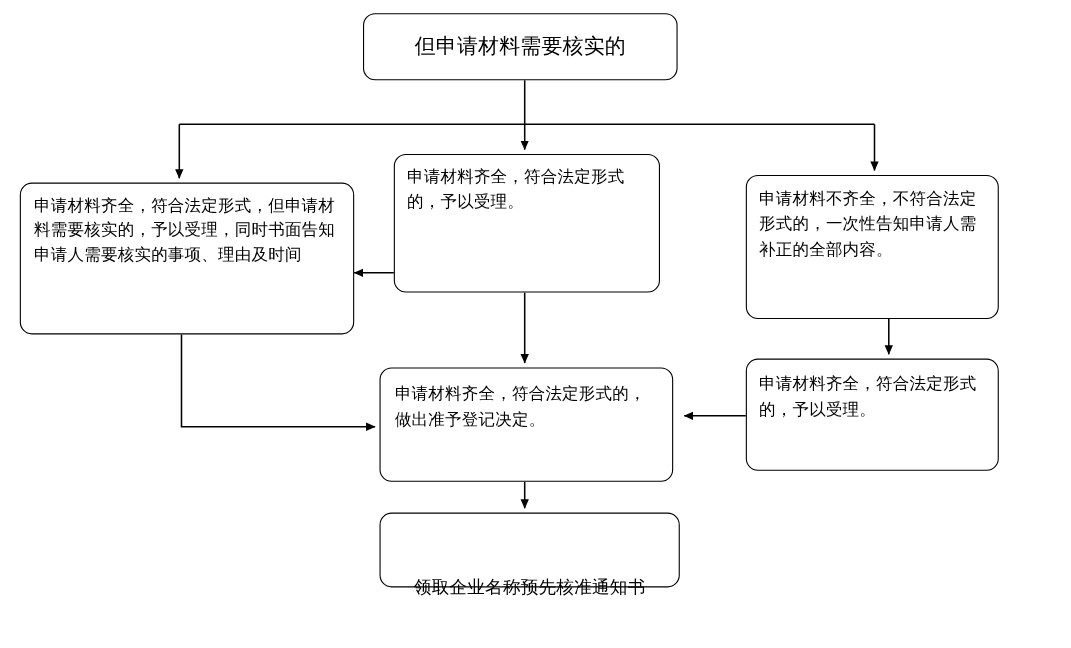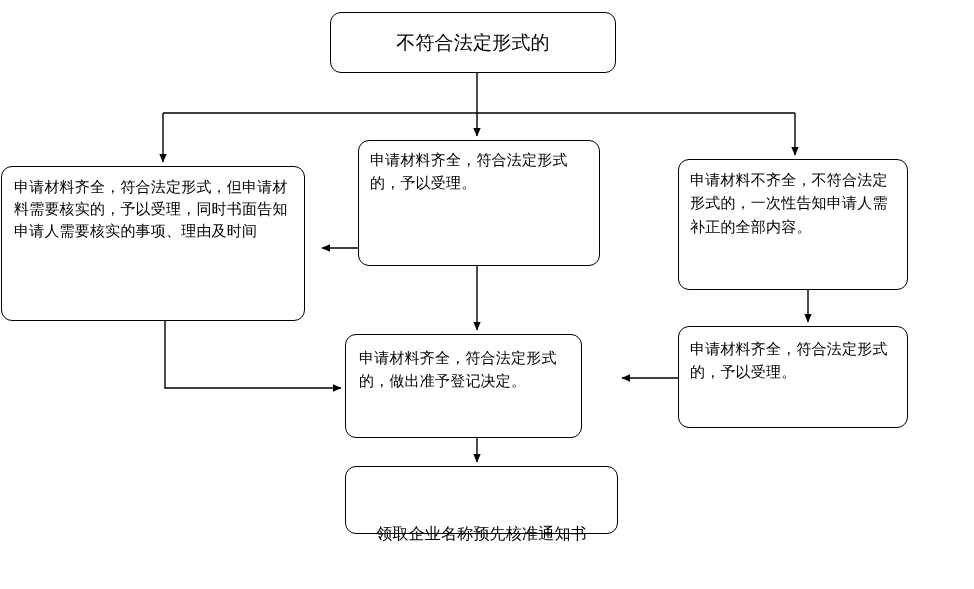--- a/index.html
+++ b/index.html
@@ -43,21 +43,21 @@
   }
   
   #n-submit { left: 330px; top: 12px; width: 286px; height: 61px; }
   #n-submit .txt {
     top: 16px;
     text-align: center;
     font-size: 19px;
     line-height: 1.4;
   }
   
-  #n-verify { left: 1px; top: 166px; width: 304px; height: 155px; }
+  #n-verify { left: 18px; top: 166px; width: 304px; height: 138px; }
   #n-verify .txt {
     top: 9px;
     text-align: left;
     font-size: 15px;
     line-height: 1.48;
     padding: 0 12px;
   }
   
   #n-accept-top { left: 358px; top: 140px; width: 242px; height: 126px; }
   #n-accept-top .txt {
@@ -70,21 +70,21 @@
   
   #n-incomplete { left: 678px; top: 159px; width: 230px; height: 131px; }
   #n-incomplete .txt {
     top: 9px;
     text-align: left;
     font-size: 15px;
     line-height: 1.55;
     padding: 0 11px;
   }
   
-  #n-decision { left: 345px; top: 334px; width: 237px; height: 104px; }
+  #n-decision { left: 345px; top: 334px; width: 267px; height: 104px; }
   #n-decision .txt {
     top: 12px;
     text-align: left;
     font-size: 15px;
     line-height: 1.5;
     padding: 0 13px;
   }
   
   #n-accept-right { left: 678px; top: 326px; width: 230px; height: 102px; }
   #n-accept-right .txt {
@@ -135,21 +135,21 @@
 
       <path d="M 808,290 L 808,322" marker-end="url(#ah)"></path>
 
       <path d="M 678,378 L 622,378" marker-end="url(#ah)"></path>
 
       <path d="M 477,438 L 477,462" marker-end="url(#ah)"></path>
     </g>
   </svg>
 
   <div class="node" id="n-submit">
-    <div class="txt">不符合法定形式的</div>
+    <div class="txt">但申请材料需要核实的</div>
   </div>
 
   <div class="node" id="n-verify">
     <div class="txt">申请材料齐全，符合法定形式，但申请材料需要核实的，予以受理，同时书面告知申请人需要核实的事项、理由及时间</div>
   </div>
 
   <div class="node" id="n-accept-top">
     <div class="txt">申请材料齐全，符合法定形式的，予以受理。</div>
   </div>
 

